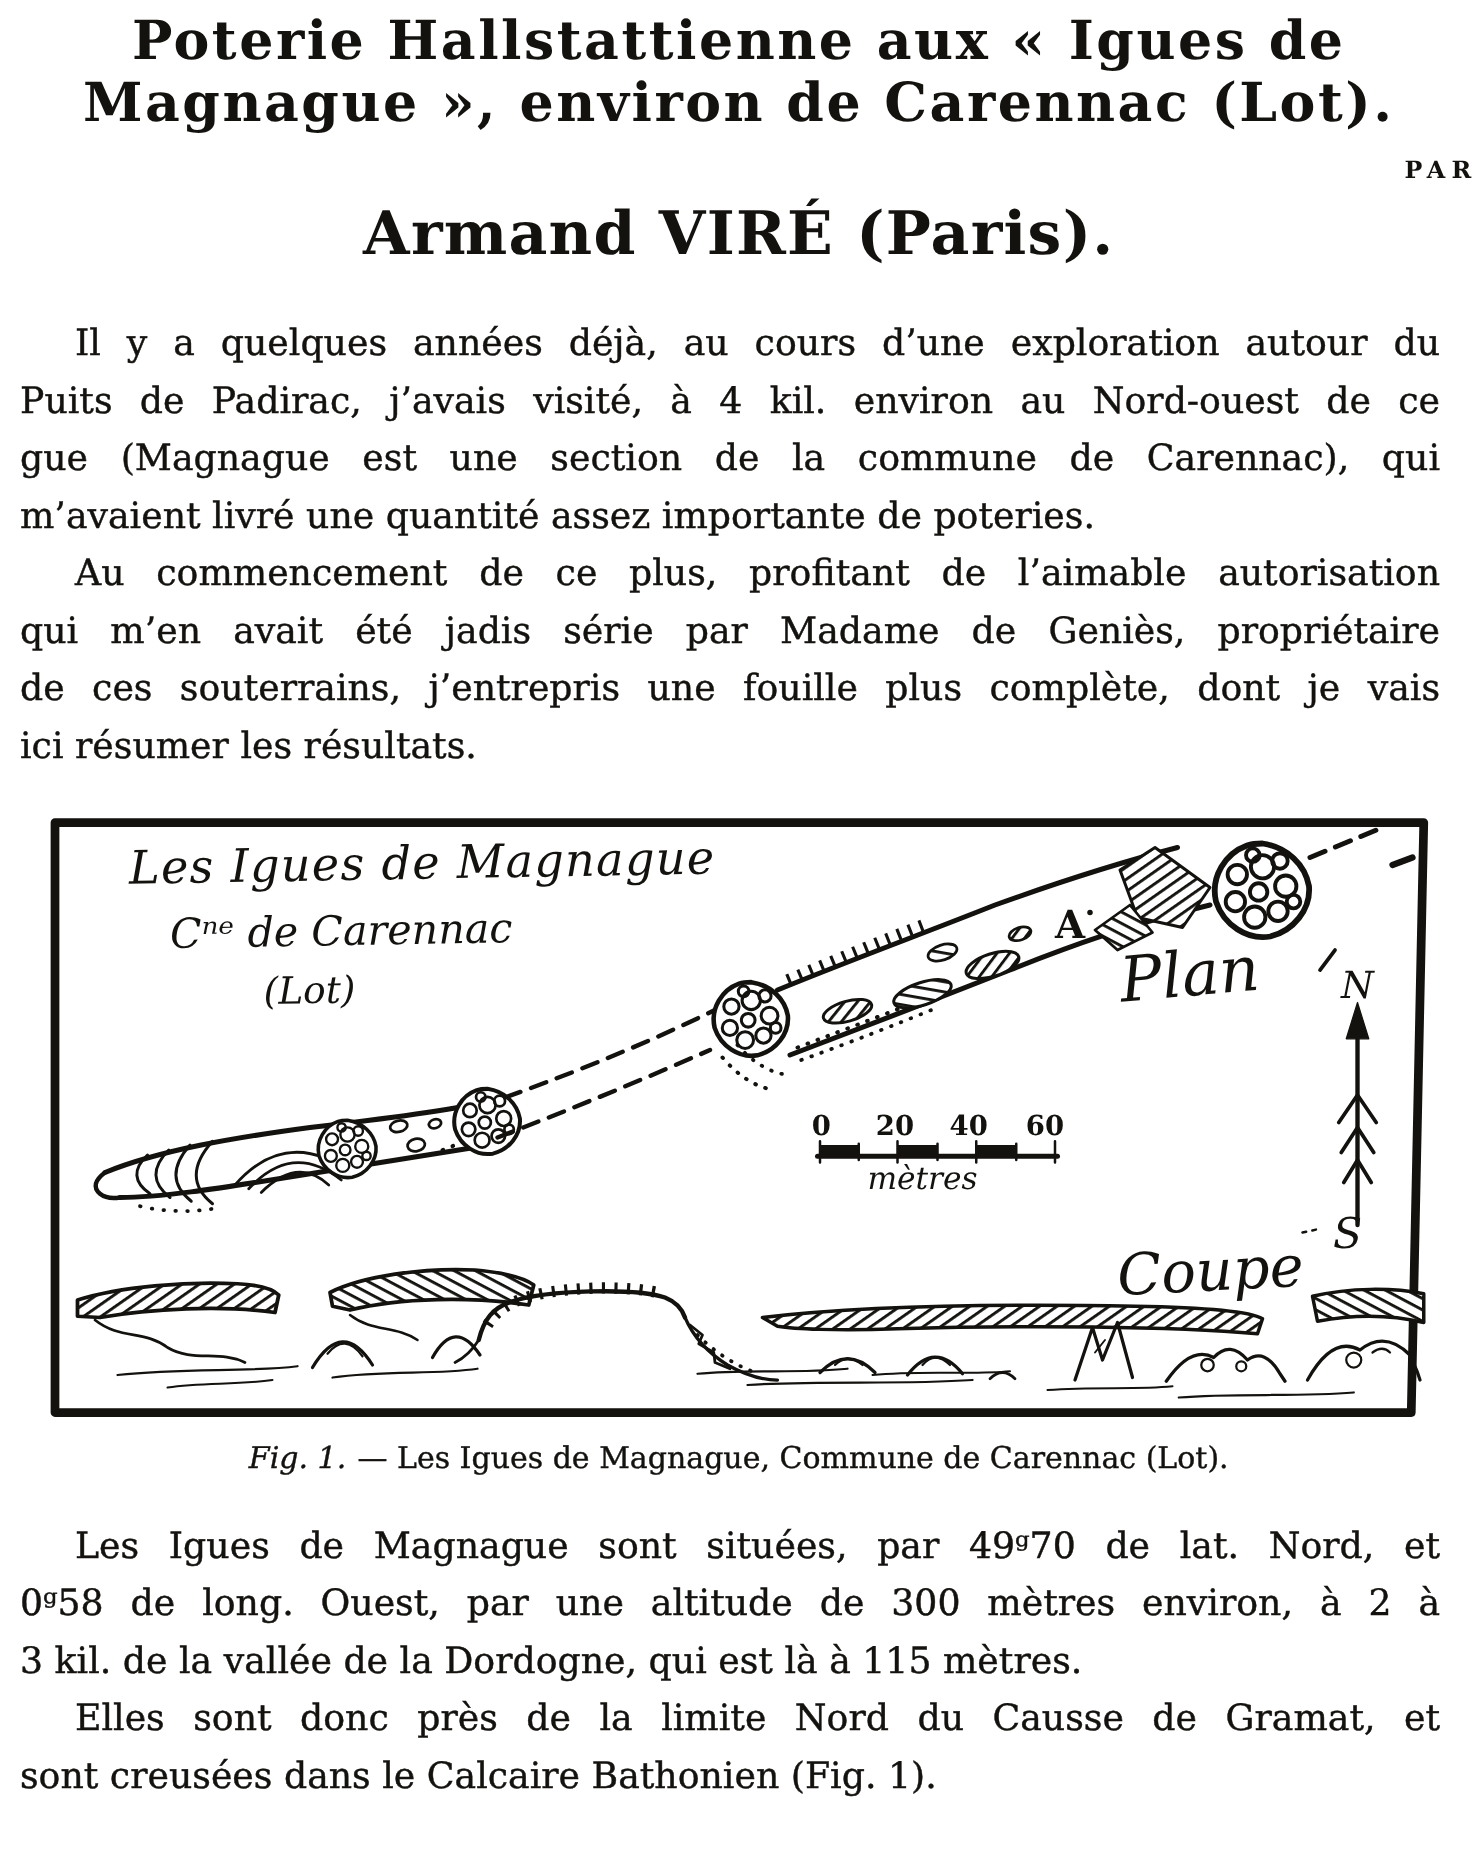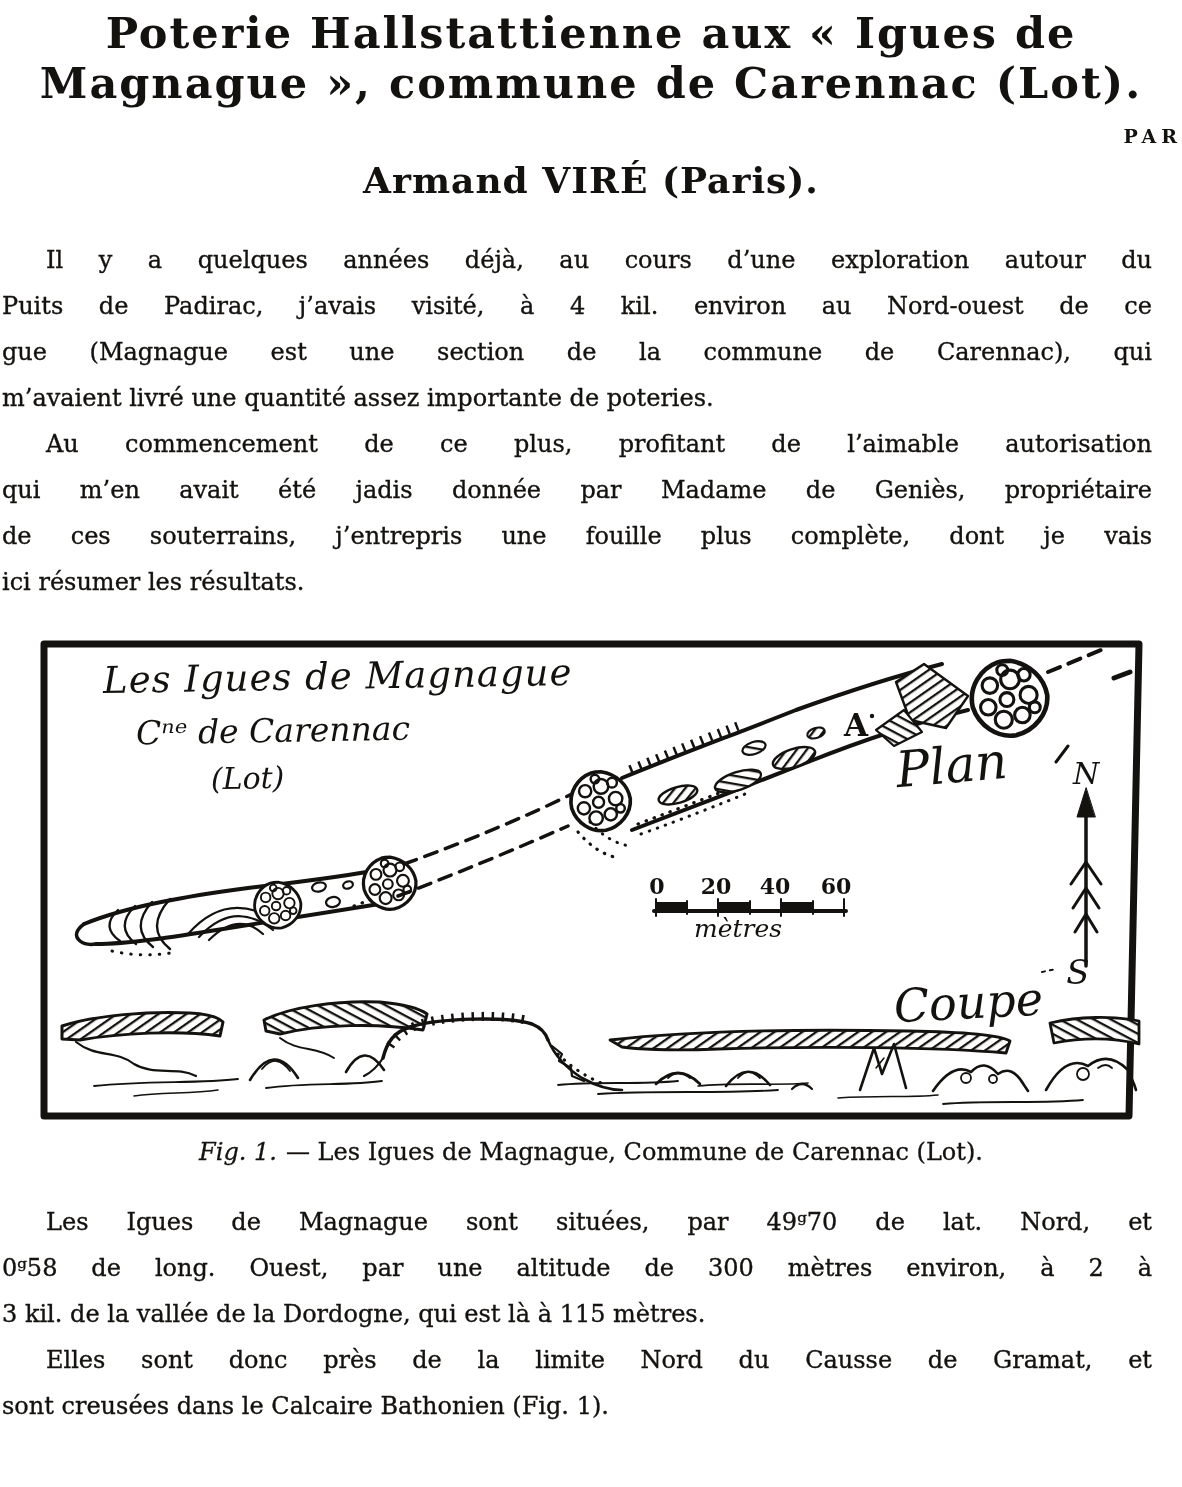--- a/index.html
+++ b/index.html
@@ -5,54 +5,54 @@
   html,body{margin:0;padding:0}
   body{
     width:1182px;height:1487px;overflow:hidden;
     background:#ffffff;color:#14120f;
     font-family:"DejaVu Serif",serif;
   }
   .page{position:relative;width:1182px;height:1487px}
   .title{font-size:43px;font-weight:bold;text-align:center;letter-spacing:2px;line-height:1.17;margin:8px 6px 16px 6px}
   .tline{display:block}
   .byline{text-align:right;font-size:19px;font-weight:bold;letter-spacing:5px;margin-top:6px}
-  .author{text-align:center;font-size:36px;font-weight:bold;letter-spacing:1px;margin-top:12px}
-  .bodyblock{margin:36px 30px 0 2px;font-size:24px;line-height:46px;-webkit-text-stroke:.35px #14120f}
+  .author{text-align:center;font-size:48px;font-weight:bold;letter-spacing:1px;margin-top:12px}
+  .bodyblock{margin:36px 30px 0 16px;font-size:29px;line-height:46px;-webkit-text-stroke:.35px #14120f}
   .bodyblock.second{margin-top:33px}
   .tl{text-align:justify;text-align-last:justify}
   .tl.indent{text-indent:44px}
   .tl.lastline{text-align-last:left}
   figure.fig{margin:33px 0 0 38px;padding:0;width:1107px;height:485px}
   .caption{text-align:center;font-size:24px;margin-top:15px;-webkit-text-stroke:.3px #14120f}
   .capfig{font-style:italic;margin-right:9px}
   
   .hw{font-family:"DejaVu Serif",serif;font-style:italic;fill:#14120f}
   .mapnum{font-family:"DejaVu Serif",serif;fill:#14120f;font-weight:bold}
   svg *{vector-effect:none}
 </style>
 </head>
 <body>
 
 <div class="page">
 
   <h1 class="title">
     <span class="tline">Poterie Hallstattienne aux « Igues de</span>
-    <span class="tline">Magnague », commune de Carennac (Lot).</span>
+    <span class="tline">Magnague », environ de Carennac (Lot).</span>
   </h1>
 
   <div class="byline">PAR</div>
   <div class="author">Armand VIRÉ (Paris).</div>
 
   <div class="bodyblock">
     <div class="tl indent">Il y a quelques années déjà, au cours d’une exploration autour du</div>
     <div class="tl">Puits de Padirac, j’avais visité, à 4 kil. environ au Nord-ouest de ce</div>
     <div class="tl">gue (Magnague est une section de la commune de Carennac), qui</div>
     <div class="tl lastline">m’avaient livré une quantité assez importante de poteries.</div>
     <div class="tl indent">Au commencement de ce plus, profitant de l’aimable autorisation</div>
-    <div class="tl">qui m’en avait été jadis donnée par Madame de Geniès, propriétaire</div>
+    <div class="tl">qui m’en avait été jadis série par Madame de Geniès, propriétaire</div>
     <div class="tl">de ces souterrains, j’entrepris une fouille plus complète, dont je vais</div>
     <div class="tl lastline">ici résumer les résultats.</div>
   </div>
 
   <figure class="fig">
     <svg width="1107" height="485" viewBox="0 0 1107 485" stroke-linecap="round" stroke-linejoin="round">
       <defs>
         <pattern id="h1" width="8" height="8" patternUnits="userSpaceOnUse" patternTransform="rotate(55)">
           <rect width="8" height="8" fill="#ffffff"></rect>
           <line x1="1" y1="0" x2="1" y2="8" stroke="#14120f" stroke-width="2.6"></line>

